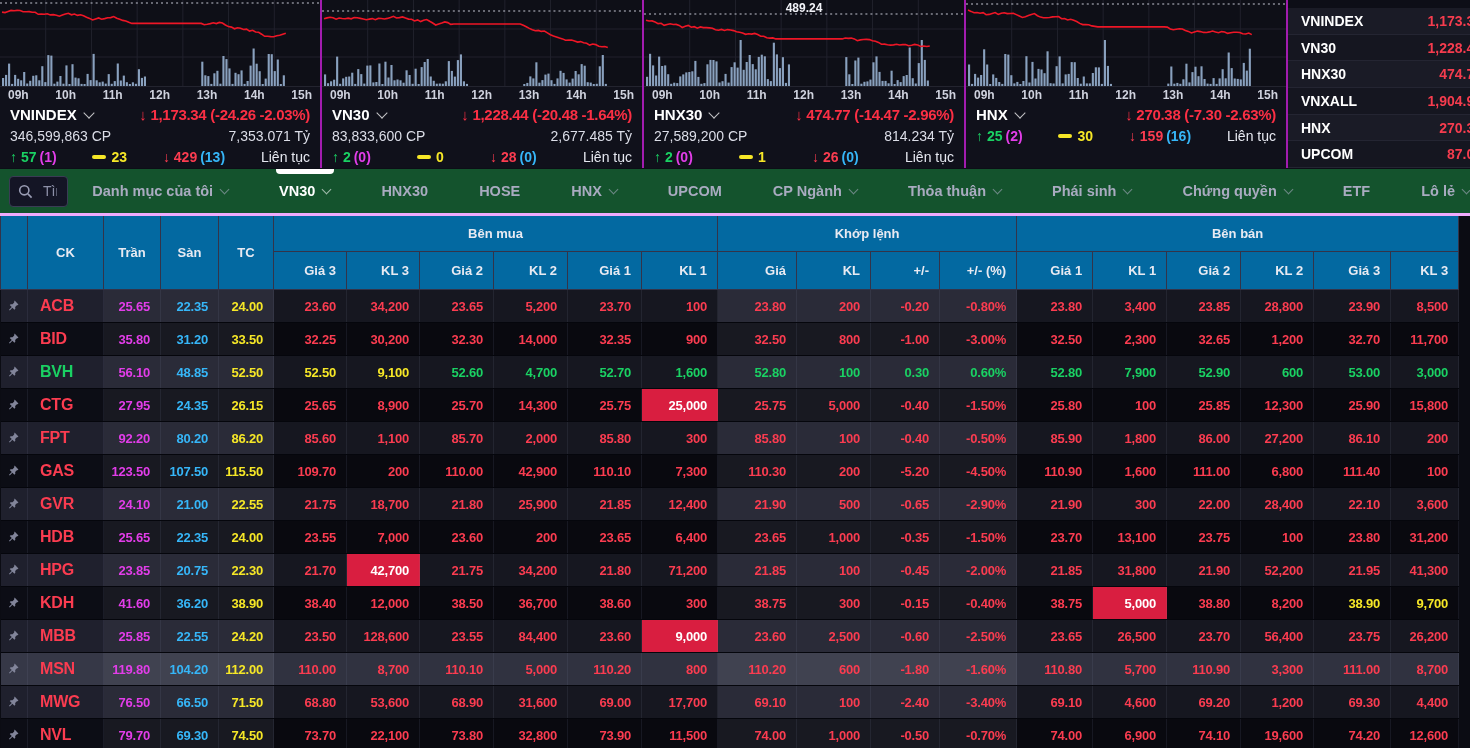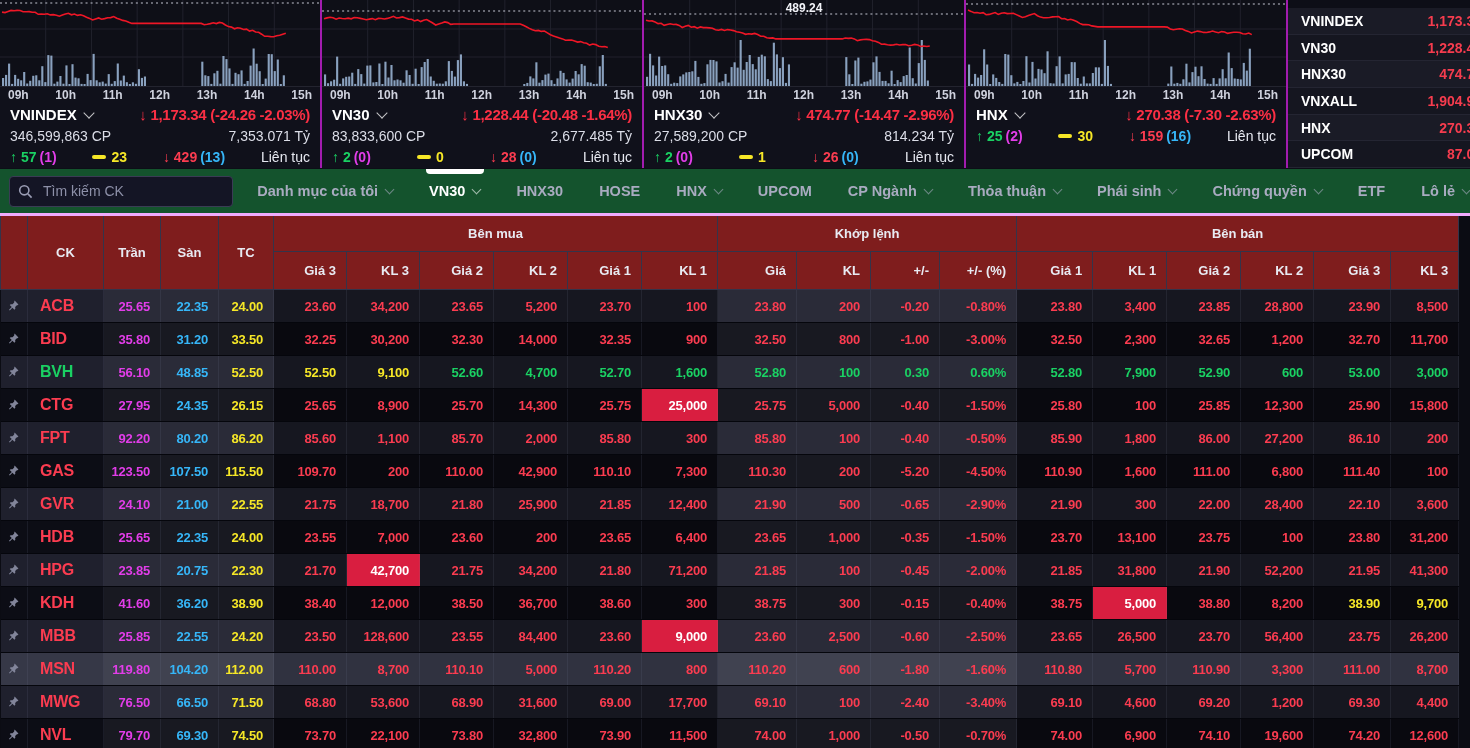--- a/index.html
+++ b/index.html
@@ -37,31 +37,31 @@
   .sb-name{color:#fff;font-weight:700;font-size:14px;}
   .sb-val{color:#f63c4e;font-weight:700;font-size:14px;white-space:nowrap;}
   
   .navbar{height:44px;background:#14532d;display:flex;align-items:center;border-bottom:3px solid #f0abfc;position:relative;}
   .search{display:flex;align-items:center;width:250px;height:29px;margin-left:9px;border:1px solid #3a3c55;
     border-radius:4px;background:#141525;padding:0 8px;}
   .search svg{flex:0 0 auto;margin-right:8px;}
   .search input{background:transparent;border:0;outline:none;color:#e6e8f0;font-size:14px;width:100%;
     font-family:"Liberation Sans","DejaVu Sans",sans-serif;}
   .search input::placeholder{color:#8d90a8;}
-  .tabs{display:flex;align-items:center;gap:36px;margin-left:24px;height:100%;}
+  .tabs{display:flex;align-items:center;gap:51px;margin-left:24px;height:100%;}
   .tab{position:relative;display:flex;align-items:center;height:100%;font-size:14.5px;font-weight:700;
     color:#a9abc0;cursor:pointer;white-space:nowrap;}
   .tab .chev{width:6px;height:6px;opacity:.6;}
   .tab.active{color:#ffffff;}
   .tab.active::before{content:"";position:absolute;top:0;left:50%;transform:translateX(-50%);
     width:58px;height:5px;background:#fff;border-radius:0 0 4px 4px;}
   
   .tablewrap{width:1470px;overflow:hidden;}
   table{border-collapse:collapse;table-layout:fixed;width:1458px;}
-  thead th{background:#7f1d1d;color:#e8eaf2;font-size:13px;font-weight:700;
+  thead th{background:#0369a1;color:#e8eaf2;font-size:13px;font-weight:700;
     border:1px solid #33344a;border-top:0;}
   thead tr.grp th{height:33px;}
   thead tr.sub th{height:35px;text-align:right;padding-right:10px;}
   thead th.cgrp{text-align:center;}
   tbody td{height:30px;font-size:13px;font-weight:700;text-align:right;padding-right:10px;
     letter-spacing:-0.2px;border-right:1px solid rgba(125,130,165,0.13);border-bottom:1px solid #05060c;
     background:var(--base);white-space:nowrap;}
   tbody tr{cursor:pointer;}
   tbody tr.odd{--base:#1f202d;}
   tbody tr.even{--base:#0c0d15;}

